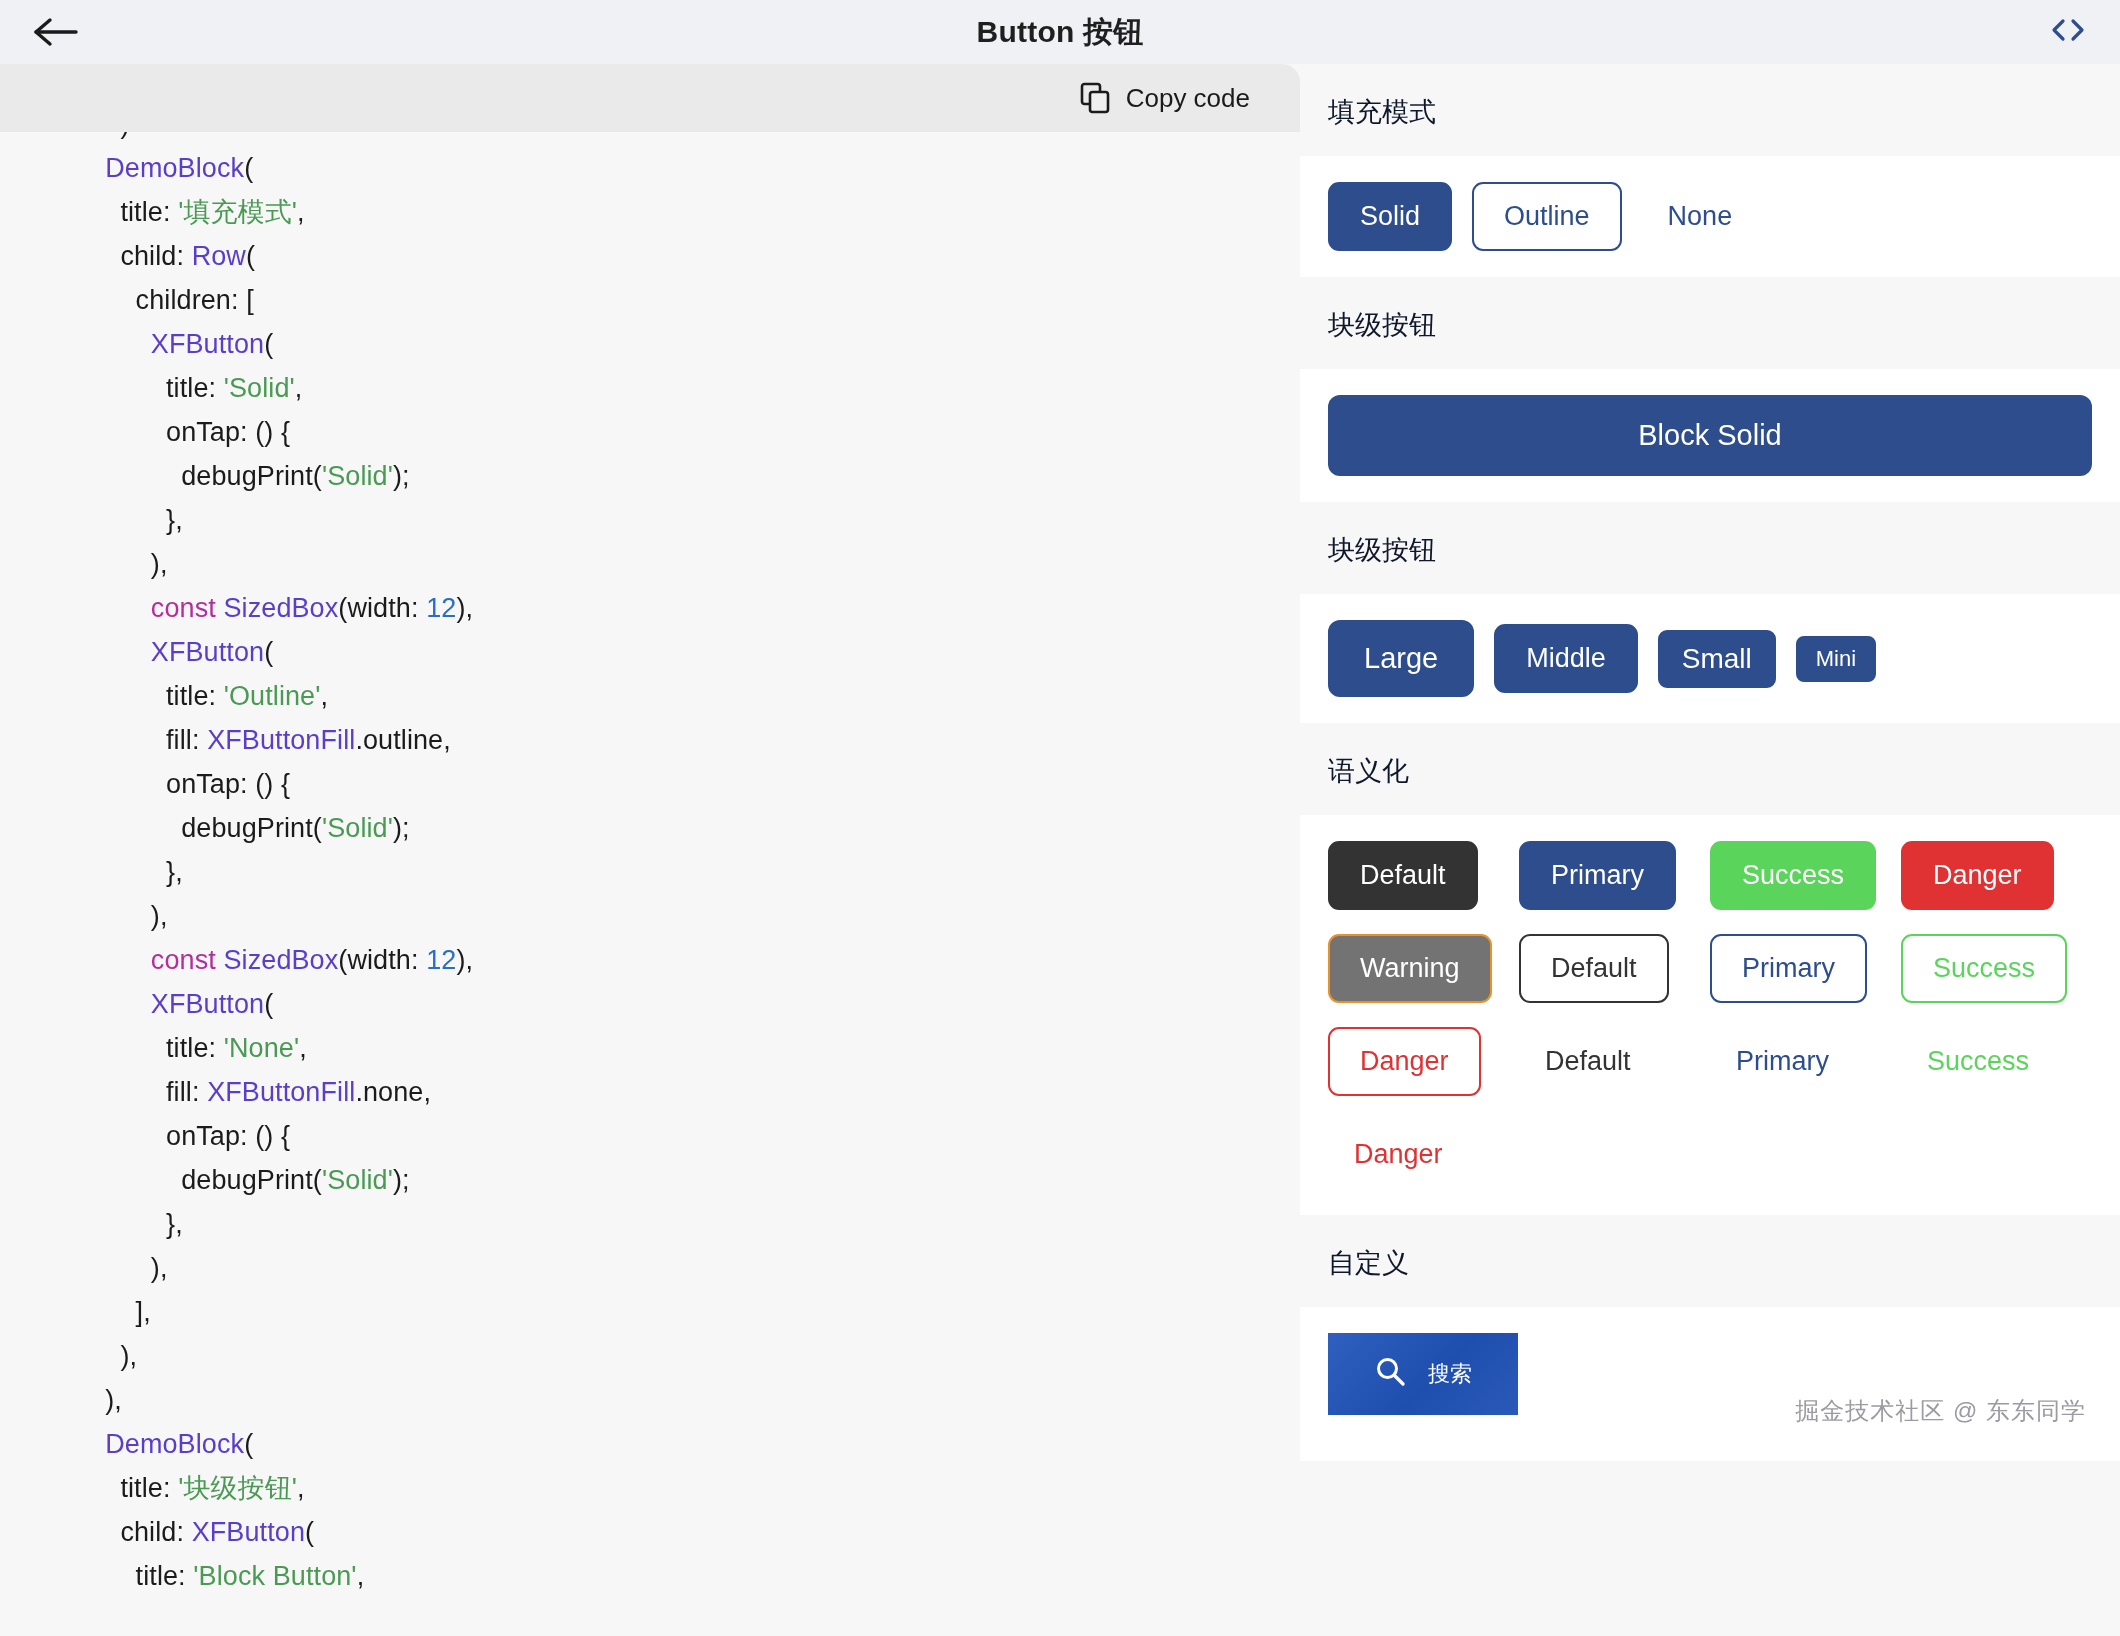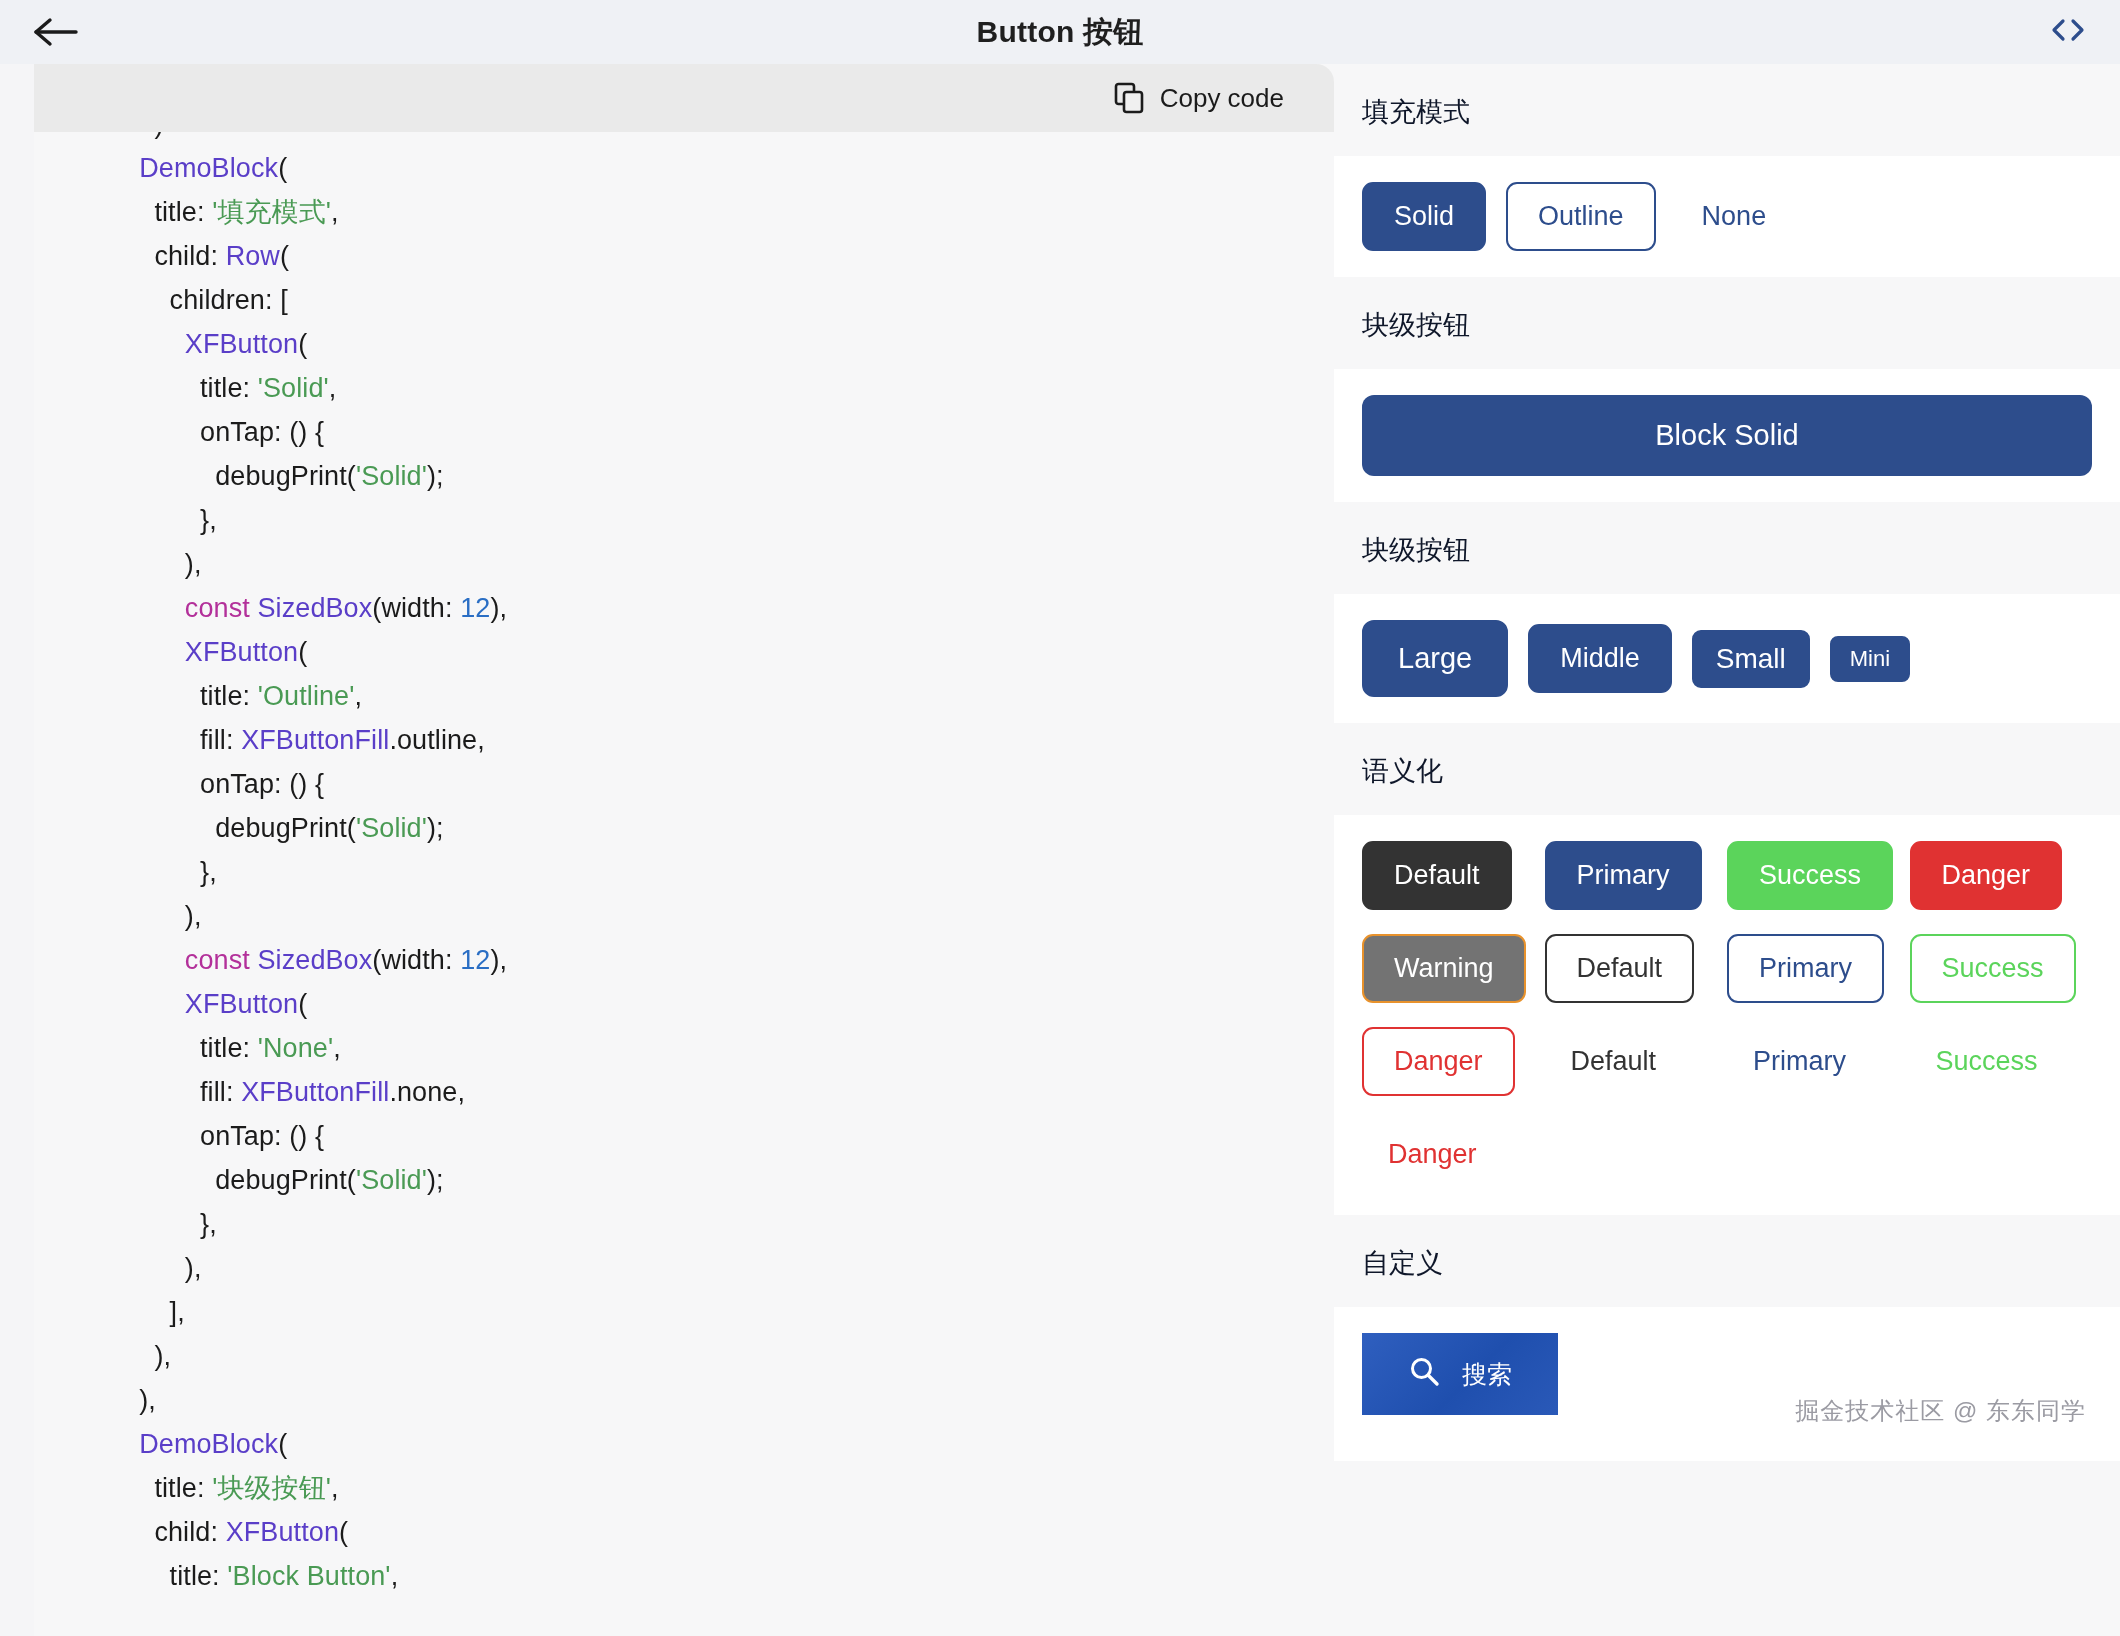--- a/index.html
+++ b/index.html
@@ -34,21 +34,21 @@
     pointer-events:none; letter-spacing:.2px;
   }
   .code-toggle {
     margin-left:auto; width:48px; height:48px;
     display:flex; align-items:center; justify-content:center;
     cursor:pointer; color:#2d4d8c;
     z-index:2;
   }
 
   
-  .split { flex:1; display:flex; min-height:0;margin-left:34px; }
+  .split { flex:1; display:flex; min-height:0; }
 
   
   .code-pane {
     width:1300px; flex:0 0 1300px;
     background:#f7f7f8;
     display:flex; flex-direction:column;
     min-height:0; position:relative;
   }
   .code-toolbar {
     height:68px; flex:0 0 68px;
@@ -127,21 +127,21 @@
   }
 
   .gap-20 > * + * { margin-left:20px; }
   .sem-row { display:flex; align-items:center; margin-bottom:24px; }
   .sem-row:last-child { margin-bottom:0; }
   .sem-cell { width:204px; display:flex; }
 
   .search-btn {
     display:inline-flex; align-items:center; gap:22px;
     padding:22px 46px;
-    color:#fff; font-size:25px; cursor:pointer; border:none;
+    color:#fff; font-size:22px; cursor:pointer; border:none;
     background:linear-gradient(135deg,#2f5fbf 0%, #1f4fae 55%, #2a59b8 100%);
     font-family:"Liberation Sans", sans-serif;
   }
   .watermark {
     position:absolute; right:34px; bottom:34px;
     font-size:24px; color:#9b9ba3; letter-spacing:1px;
   }
   .custom-card { position:relative; padding-bottom:46px; }
 </style>
 </head>

